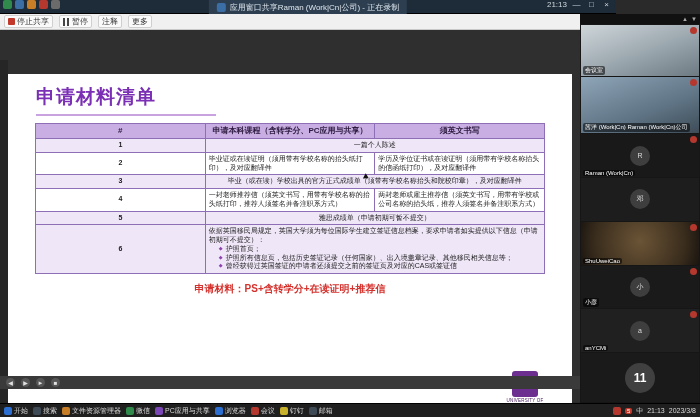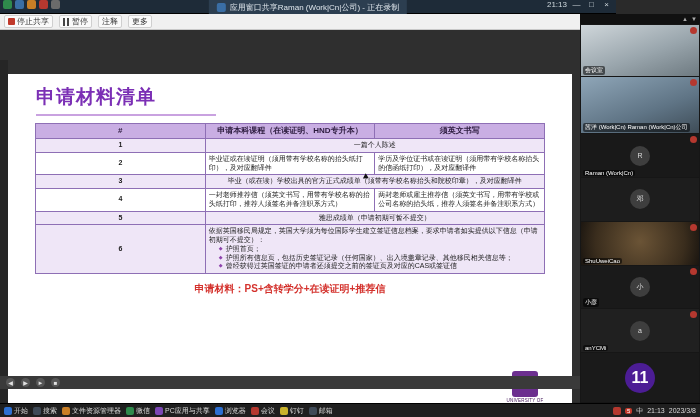--- a/index.html
+++ b/index.html
@@ -126,22 +126,22 @@
   .tile .mic { position:absolute; right:2px; top:2px; width:7px;height:7px;border-radius:50%;background:#b5382f; }
   .t-room { height:52px; background:linear-gradient(160deg,#cfd6da 0%,#9aa6ad 55%,#6e7a81 100%); }
   .t-person { height:58px; background:linear-gradient(160deg,#8fa6b8 0%,#5f7485 60%,#3e4c57 100%); }
   .t-dark1 { height:44px; background:#191919; }
   .t-dark2 { height:44px; background:#1d1d1d; }
   .t-food { height:44px; background:radial-gradient(circle at 50% 45%, #6b5436 0%, #3a2d1d 70%, #1a1510 100%); }
   .t-dark3 { height:44px; background:#1a1a1a; }
   .t-dark4 { height:44px; background:#202020; }
   .t-count { height:50px; background:#1a1a1a; display:flex; align-items:center; justify-content:center; }
   .count-circle {
-    width:30px;height:30px;border-radius:50%;background:#4c1d95;color:#fff;
-    display:flex;align-items:center;justify-content:center;font-size:16px;font-weight:bold;
+    width:30px;height:30px;border-radius:50%;background:#404040;color:#fff;
+    display:flex;align-items:center;justify-content:center;font-size:12px;font-weight:bold;
   }
   .tile .avatar-initials {
     position:absolute; left:50%; top:50%; transform:translate(-50%,-50%);
     width:20px;height:20px;border-radius:50%;background:#3e3e3e;color:#ddd;
     display:flex;align-items:center;justify-content:center;font-size:7px;
   }
   .rail-head {
     position:absolute; top:0; right:0; width:120px; height:10px; background:#111;
     display:flex; align-items:center; justify-content:flex-end; gap:3px; padding-right:3px;
     font-size:6px; color:#aaa;
@@ -206,21 +206,21 @@
     <div class="filmstrip"></div>
 
     <div class="slide">
       <div class="slide-title">申请材料清单</div>
       <div class="slide-title-underline"></div>
 
       <table class="matrix">
         <thead>
           <tr>
             <th class="idx">#</th>
-            <th>申请本科课程（在读证明、HND专升本）</th>
+            <th>申请本科课程（含转学分、PC应用与共享）</th>
             <th>须英文书写</th>
           </tr>
         </thead>
         <tbody>
           <tr class="alt">
             <td class="idx">1</td>
             <td class="center" colspan="2">一篇个人陈述</td>
           </tr>
           <tr class="plain">
             <td class="idx">2</td>

